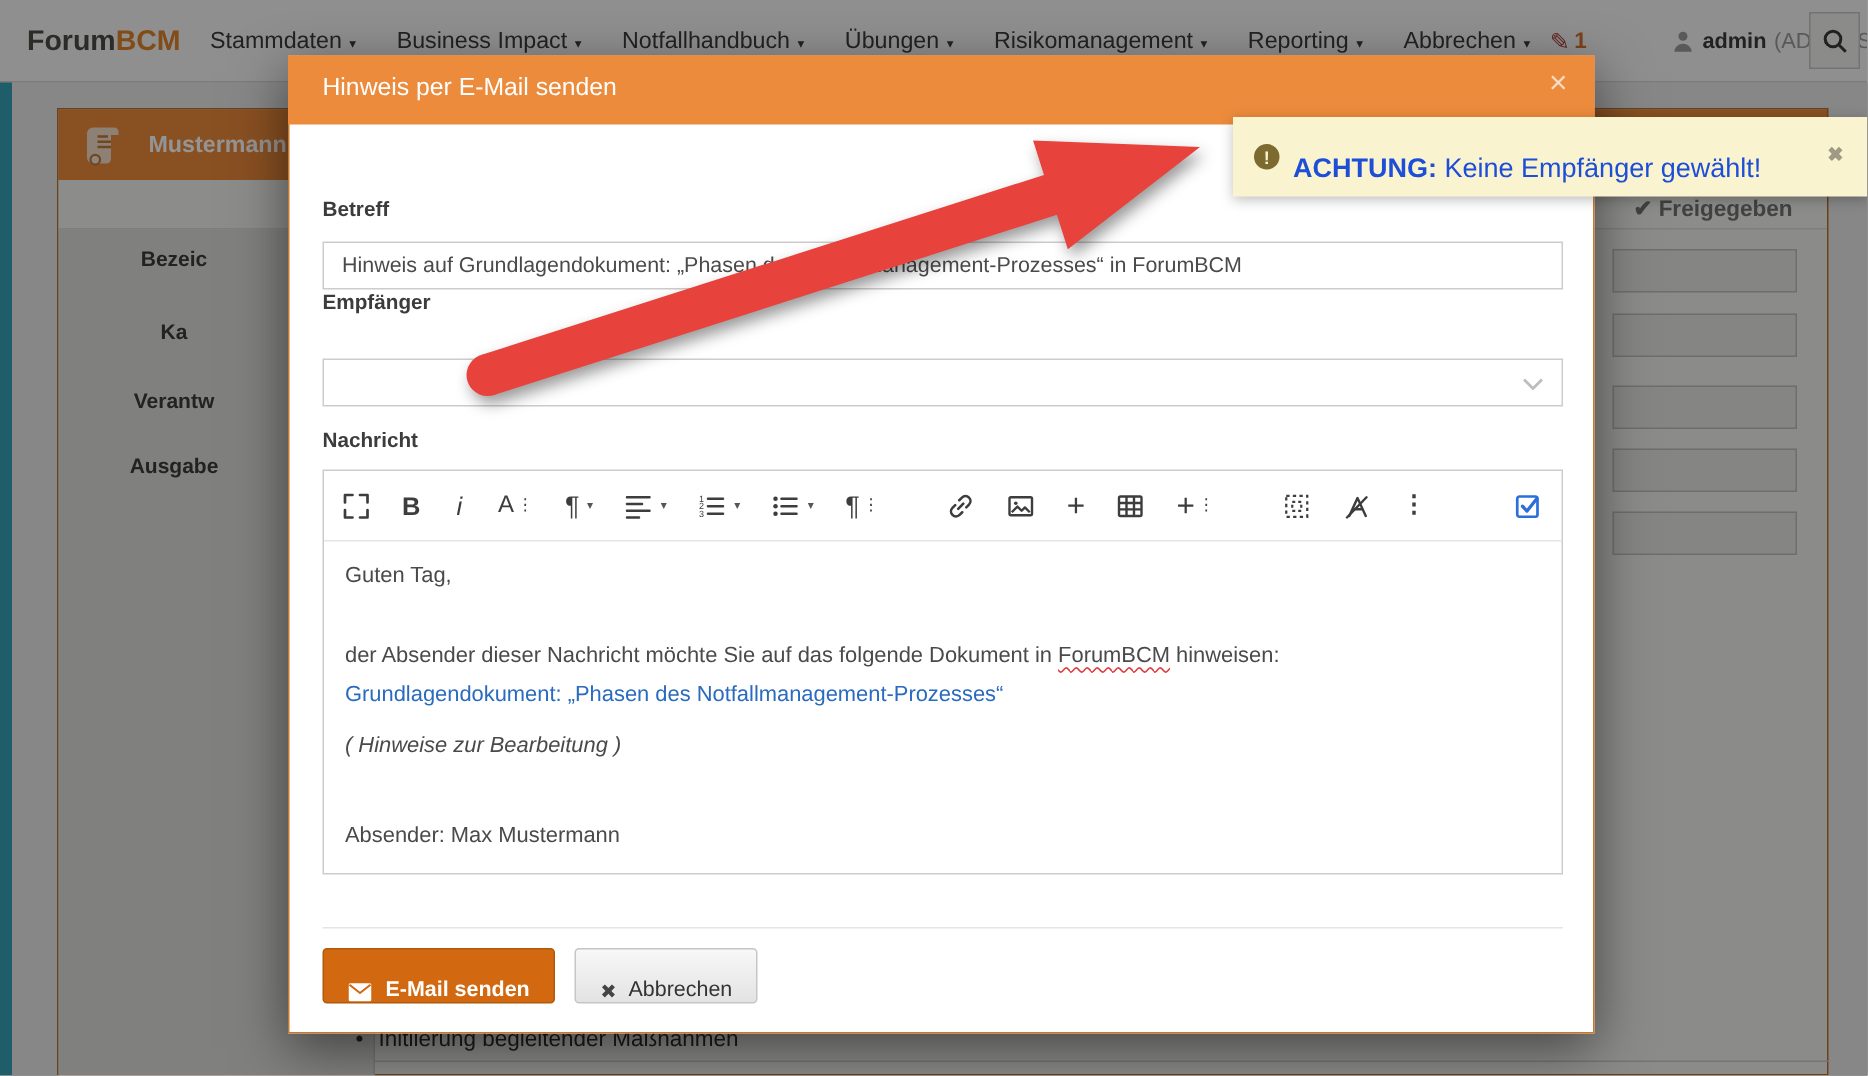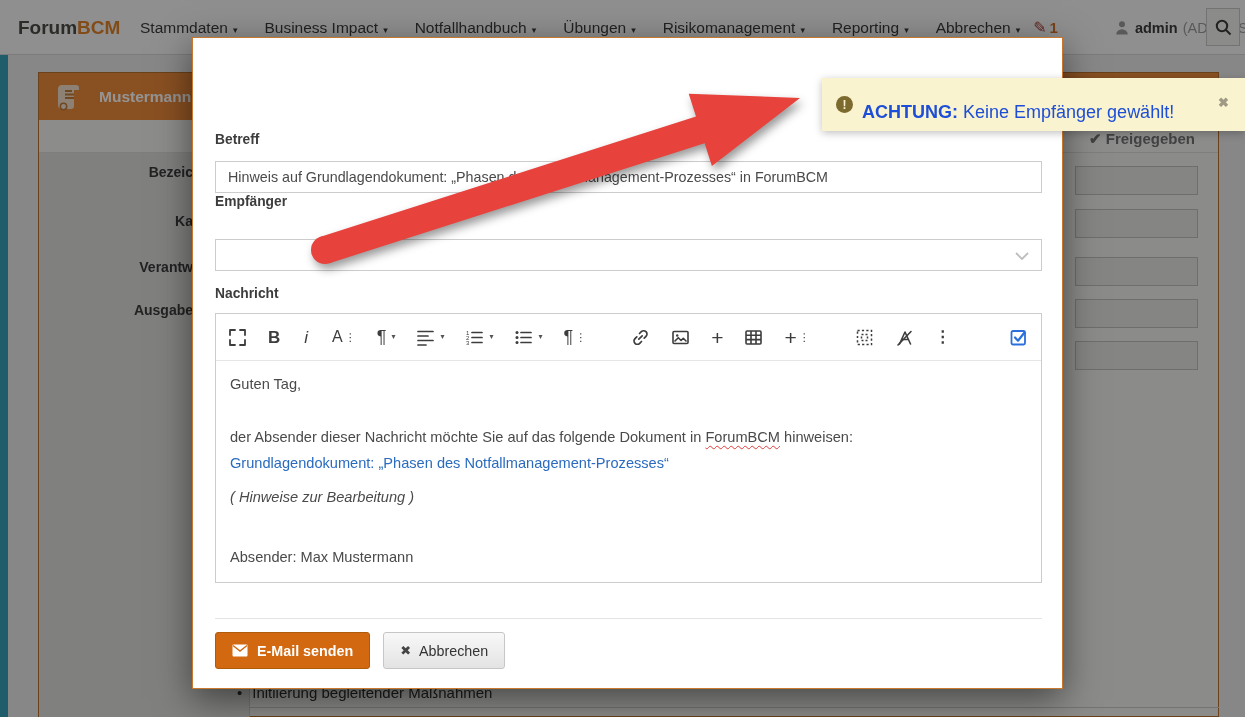--- a/index.html
+++ b/index.html
@@ -23,21 +23,21 @@
   .search-btn{position:absolute;right:5px;top:8px;width:34px;height:38px;background:#efefee;border:1px solid #c6c6c6;display:flex;align-items:center;justify-content:center;cursor:pointer;}
 
   .teal{position:absolute;left:0;top:55px;width:8px;height:662px;background:#35a0b5;}
 
   .panel{position:absolute;left:38px;top:72px;width:1181px;height:645px;background:#efefed;border:1px solid #b5702f;}
   .panel-header{position:absolute;left:0;top:0;width:100%;height:47px;background:#ec8b3c;display:flex;align-items:center;}
   .panel-header .ptitle{color:#fff;font-weight:bold;font-size:15.5px;margin-left:14px;}
   .scroll-icon{margin-left:16px;display:flex;}
   .panel-subbar{position:absolute;left:0;top:47px;width:100%;height:33px;background:#f1f1ef;border-bottom:1px solid #d9d9d7;}
   .label-col{position:absolute;left:0;top:80px;width:211px;height:565px;background:#dcdcda;border-right:1px solid #c9c9c7;}
-  .bg-label{position:absolute;left:0;width:154px;text-align:right;font-weight:bold;font-size:14px;color:#3c3c3c;}
+  .bg-label{position:absolute;left:0;width:154px;text-align:center;font-weight:bold;font-size:14px;color:#3c3c3c;}
   .bg-status{position:absolute;left:1050px;top:57px;font-weight:bold;font-size:15px;color:#737373;}
   .bg-input{position:absolute;left:1036px;width:123px;height:29px;background:#e6e6e4;border:1px solid #bdbdbb;}
   .bg-hline{position:absolute;left:211px;top:634px;width:969px;height:0;border-top:1px solid #c9c9c7;}
   .bg-bullet{position:absolute;left:237px;top:684px;font-size:15px;color:#2f2f2f;}
   .bg-bullet .btxt{margin-left:10px;}
 
   .overlay{position:absolute;inset:0;background:rgba(0,0,0,0.42);z-index:5;}
 
   
   .modal{position:absolute;left:192px;top:37px;width:871px;height:652px;background:#fff;border:1px solid #c8782e;box-shadow:0 10px 34px rgba(0,0,0,.5);z-index:10;}
@@ -67,21 +67,21 @@
   .editor-body p{margin:0;}
   .p2{margin-top:33px !important;}
   .p3{margin-top:6px !important;}
   .p4{margin-top:14px !important;font-style:italic;}
   .p5{margin-top:40px !important;}
   .doc-link{color:#2a6bbf;cursor:pointer;}
   .squiggle{text-decoration:underline wavy #e03c3c 1px;text-underline-offset:3px;}
 
   .footer-hr{position:absolute;left:22px;top:580px;width:827px;height:0;border-top:1px solid #e4e4e4;}
   .btn-row{position:absolute;left:22px;top:594px;display:flex;gap:13px;}
-  .btn{height:37px;display:flex;align-items:center;font-size:14.3px;border-radius:3px;cursor:pointer;padding:0 16px;}
+  .btn{height:37px;display:flex;align-items:flex-end;font-size:14.3px;border-radius:3px;cursor:pointer;padding:0 16px;}
   .btn-send{background:#d2680f;border:1px solid #b05a0c;color:#fff;font-weight:bold;}
   .btn-send svg{margin-right:9px;}
   .btn-cancel{background:linear-gradient(#f8f8f8,#e3e3e3);border:1px solid #c6c6c6;color:#333;}
   .btn-cancel .x{color:#444;font-size:13px;margin-right:8px;}
 
   
   .toast{position:absolute;left:822px;top:78px;width:423px;height:53px;background:#faf3cf;z-index:30;display:flex;align-items:center;padding-left:14px;box-shadow:0 2px 8px rgba(0,0,0,.25);}
   .toast-icon{width:17px;height:17px;border-radius:50%;background:#7c6a2f;color:#faf3cf;font-size:12px;font-weight:bold;display:flex;align-items:center;justify-content:center;flex:0 0 17px;}
   .toast-text{margin-left:9px;font-size:18px;color:#1d4ed8;margin-top:16px;}
   .toast-text .tp{font-weight:bold;}
@@ -154,20 +154,24 @@
     <div class="bg-input" style="top:226px"></div>
     <div class="bg-input" style="top:268px"></div>
     <div class="bg-hline"></div>
   </div>
 
   <div class="bg-bullet"><span>•</span><span class="btxt">Initiierung begleitender Maßnahmen</span></div>
 
   <div class="overlay"></div>
 
   <div class="modal">
+    <div class="modal-header">
+      <div class="modal-title">Hinweis per E-Mail senden</div>
+      <div class="modal-close">×</div>
+    </div>
 
     <div class="flabel" style="top:94px">Betreff</div>
     <input class="field" style="top: 123px;" readonly="" value="Hinweis auf Grundlagendokument: „Phasen des Notfallmanagement-Prozesses“ in ForumBCM">
 
     <div class="flabel" style="top:156px">Empfänger</div>
     <div class="field select" style="top:201px">
       <span></span>
       <svg class="chev" width="14" height="8" viewBox="0 0 14 8">
           <polyline points="1,1 7,7 13,1" fill="none" stroke="#bdbdbd" stroke-width="1.8"></polyline>
         </svg>

